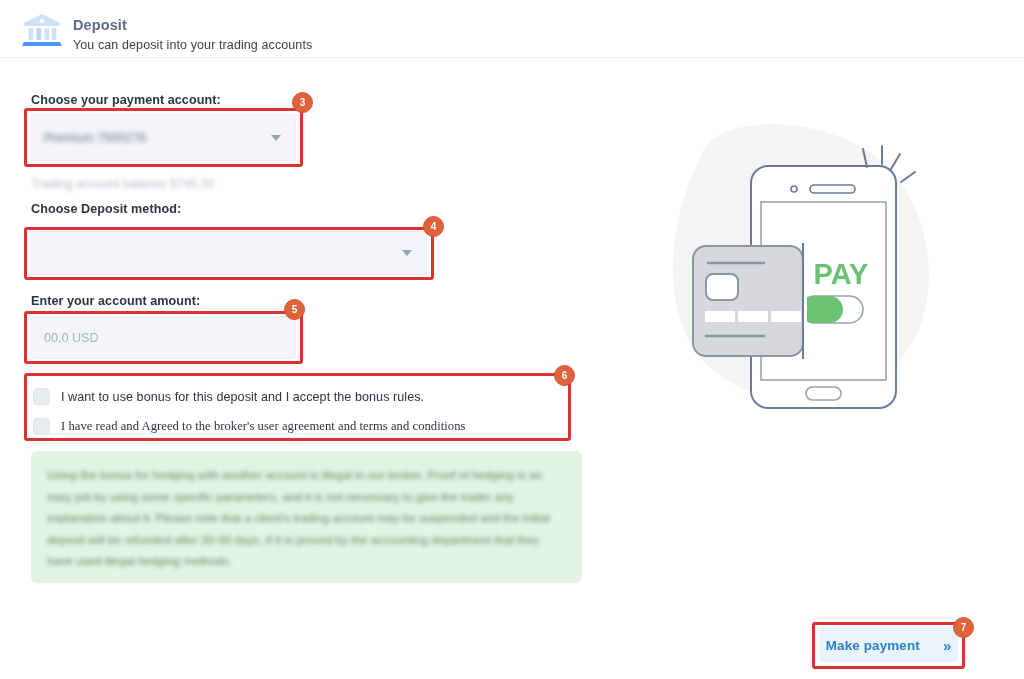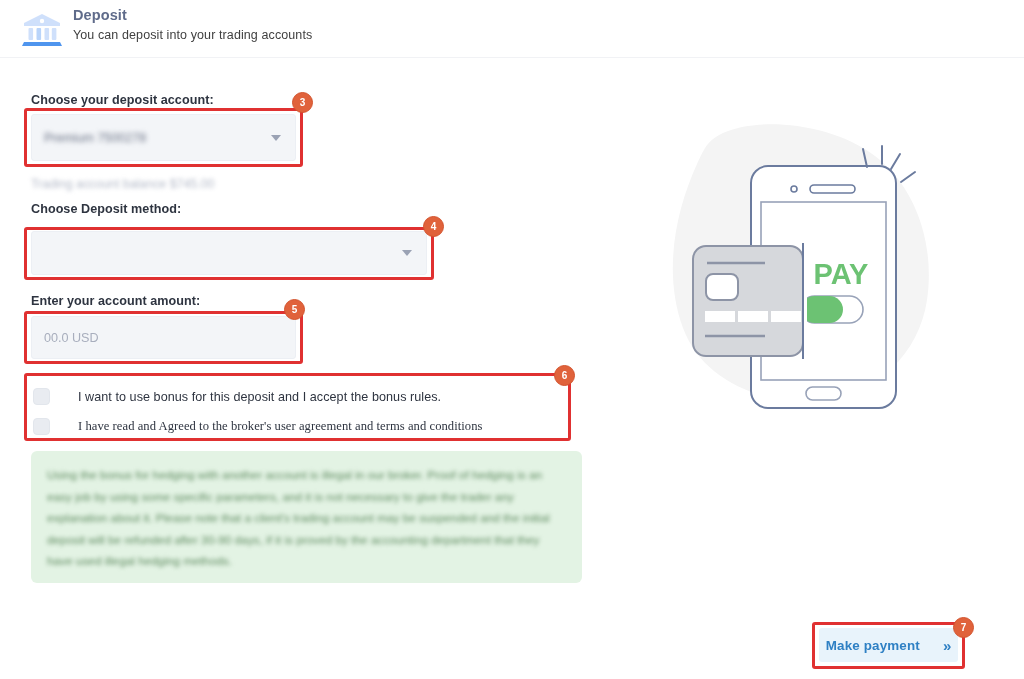--- a/index.html
+++ b/index.html
@@ -8,21 +8,21 @@
     background: #ffffff;
     font-family: "Liberation Sans", sans-serif;
     overflow: hidden;
   }
   #page { position: relative; width: 1024px; height: 679px; background: #fff; }
 
   
   .header { position: absolute; left: 0; top: 0; width: 1024px; height: 58px; }
   .header-divider { position: absolute; left: 0; top: 57px; width: 1024px; height: 1px; background: #f1f2f5; }
   .bank-icon { position: absolute; left: 18px; top: 10px; width: 48px; height: 40px; }
-  .header-texts { position: absolute; left: 73px; top: 7px; }
+  .header-texts { position: absolute; left: 73px; top: 17px; }
   .header-title { font-size: 14.5px; font-weight: bold; color: #5f6b8a; letter-spacing: .1px; }
   .header-sub { font-size: 12.5px; color: #404040; margin-top: 5px; letter-spacing: .1px; }
 
   .field-label {
     font-size: 12.6px; font-weight: bold; color: #2e3440;
     letter-spacing: .05px;
   }
 
   .select-box, .text-box {
     background: #f3f5f8;
@@ -65,21 +65,21 @@
     width: 21px; height: 21px; border-radius: 50%;
     background: #e0623b;
     border: 1px solid #d3532d;
     color: #fff;
     font-size: 10px; font-weight: bold;
     display: flex; align-items: center; justify-content: center;
     z-index: 6;
   }
 
   
-  .cb-row { position: absolute; display: flex; align-items: center; gap: 17px; }
+  .cb-row { position: absolute; display: flex; align-items: center; }
   .cb {
     width: 17px; height: 17px; border-radius: 4px;
     background: #e9ecf1; border: 1px solid #e2e6ec;
     flex: 0 0 auto;
   }
   .cb-label { margin-left: 11px; font-size: 12.6px; color: #2e3440; white-space: nowrap; letter-spacing: .05px; }
 
   
   .notice {
     position: absolute;
@@ -128,21 +128,21 @@
       </svg>
     </div>
     <div class="header-texts">
       <div class="header-title">Deposit</div>
       <div class="header-sub">You can deposit into your trading accounts</div>
     </div>
     <div class="header-divider"></div>
   </div>
 
   <div style="position:absolute; left:31px; top:93px;">
-    <div class="field-label">Choose your deposit account:</div>
+    <div class="field-label">Choose your payment account:</div>
   </div>
 
   <div class="select-box" style="position:absolute; left:31px; top:114px; width:265px; height:47px;">
     <span class="select-value">Premium 7500278</span>
     <span class="caret"></span>
   </div>
   <div class="hl" style="left:24px; top:108px; width:279px; height:59px;"></div>
   <div class="badge" style="left:292px; top:92px;">3</div>
 
   <div class="balance-note" style="position:absolute; left:31px; top:177px;">Trading account balance $745.00</div>

